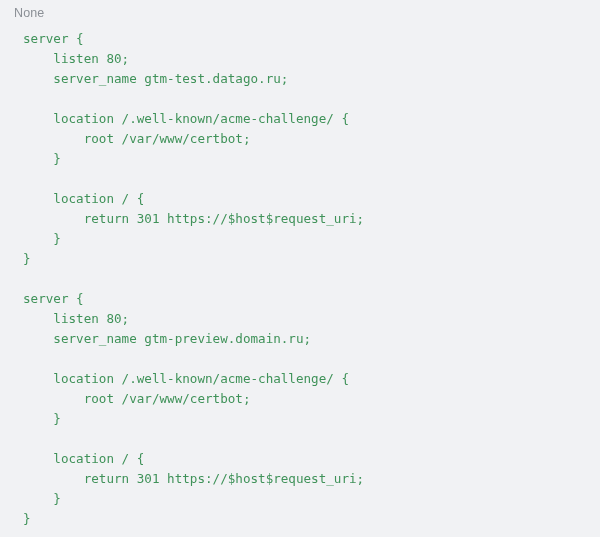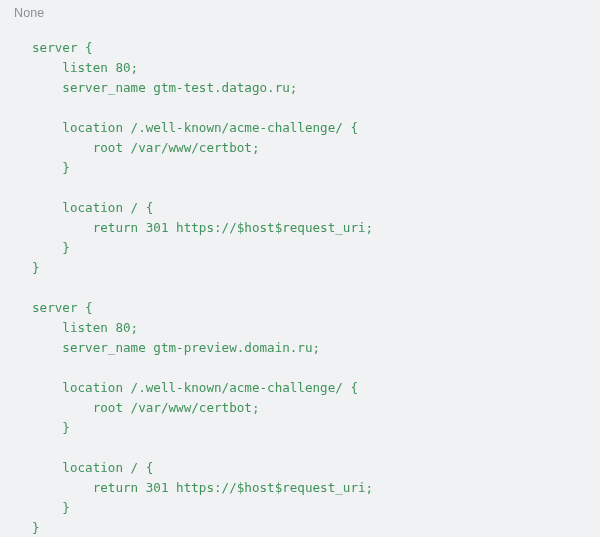--- a/index.html
+++ b/index.html
@@ -30,21 +30,21 @@
     line-height: 16px;
     color: #8b9096;
     white-space: pre;
     letter-spacing: 0.1px;
   }
   .code-block {
     position: absolute;
     left: 0;
     top: 26px;
     right: 0;
-    margin: 12px;
+    margin: 3px;
     padding: 0 0 0 20px;
     font-family: "DejaVu Sans Mono", monospace;
     font-size: 12.6px;
     line-height: 20px;
     color: #3f9259;
     white-space: pre;
     tab-size: 4;
     overflow: hidden;
   }
   .code-line {

